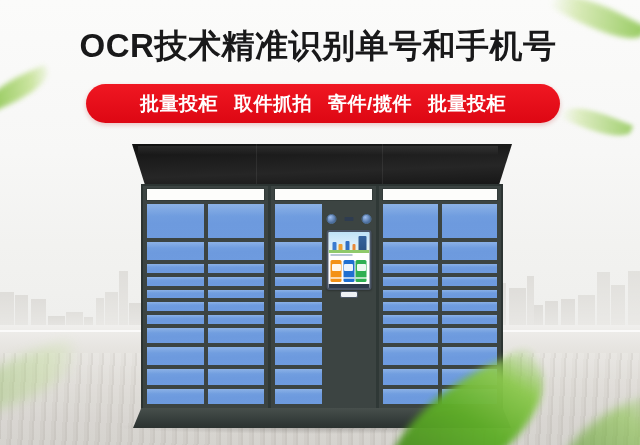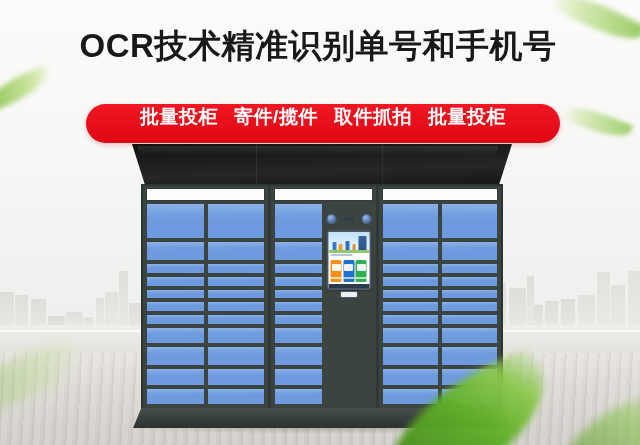--- a/index.html
+++ b/index.html
@@ -41,21 +41,21 @@
       background:linear-gradient(110deg,#6fae36,#bcdd8c 72%,rgba(220,235,200,0));
       transform:rotate(-18deg);filter:blur(6px);opacity:.35;}
 
   
   #headline{position:absolute;left:0;top:24px;width:636px;text-align:center;
       font-size:33px;font-weight:bold;color:#19191a;letter-spacing:.5px;
       text-shadow:0 1px 2px rgba(255,255,255,.8);white-space:nowrap;}
   #feature-pill{position:absolute;left:86px;top:84px;width:474px;height:39px;
       background:linear-gradient(180deg,#f01722,#dd0713);border-radius:20px;
       box-shadow:0 2px 5px rgba(180,0,10,.22);
-      display:flex;justify-content:center;gap:16px;margin-top:20px;}
+      display:flex;align-items:center;justify-content:center;gap:16px;}
   .pill-item{color:#fff;font-size:19px;font-weight:bold;letter-spacing:.5px;white-space:nowrap;}
 
   
   #cabinet{position:absolute;left:141px;top:144px;width:362px;height:281px;}
 
   #canopy{position:absolute;left:-9px;top:0;width:380px;height:42px;
       background:linear-gradient(178deg,#101010 0%,#1c1c1c 30%,#262626 62%,#151515 100%);
       clip-path:polygon(0% 0%,100% 0%,96.5% 100%,3.5% 100%);
       box-shadow:0 2px 4px rgba(0,0,0,.35);}
   .canopy-seam{position:absolute;top:0;width:1px;height:42px;background:rgba(255,255,255,.07);}
@@ -168,22 +168,22 @@
 
   <div class="leaf" id="leaf-left"></div>
   <div class="leaf" id="leaf-top-right"></div>
   <div class="leaf" id="leaf-mid-right"></div>
   <div class="leaf" id="leaf-lower-left"></div>
 
   <div id="headline">OCR技术精准识别单号和手机号</div>
 
   <div id="feature-pill">
     <span class="pill-item">批量投柜</span>
+    <span class="pill-item">取件抓拍</span>
     <span class="pill-item">寄件/揽件</span>
-    <span class="pill-item">取件抓拍</span>
     <span class="pill-item">批量投柜</span>
   </div>
 
   <div id="shadow"></div>
 
   <div id="cabinet">
 
     <div id="canopy">
       <div id="canopy-sheen"></div>
       <div class="canopy-seam" style="left:124px"></div>

